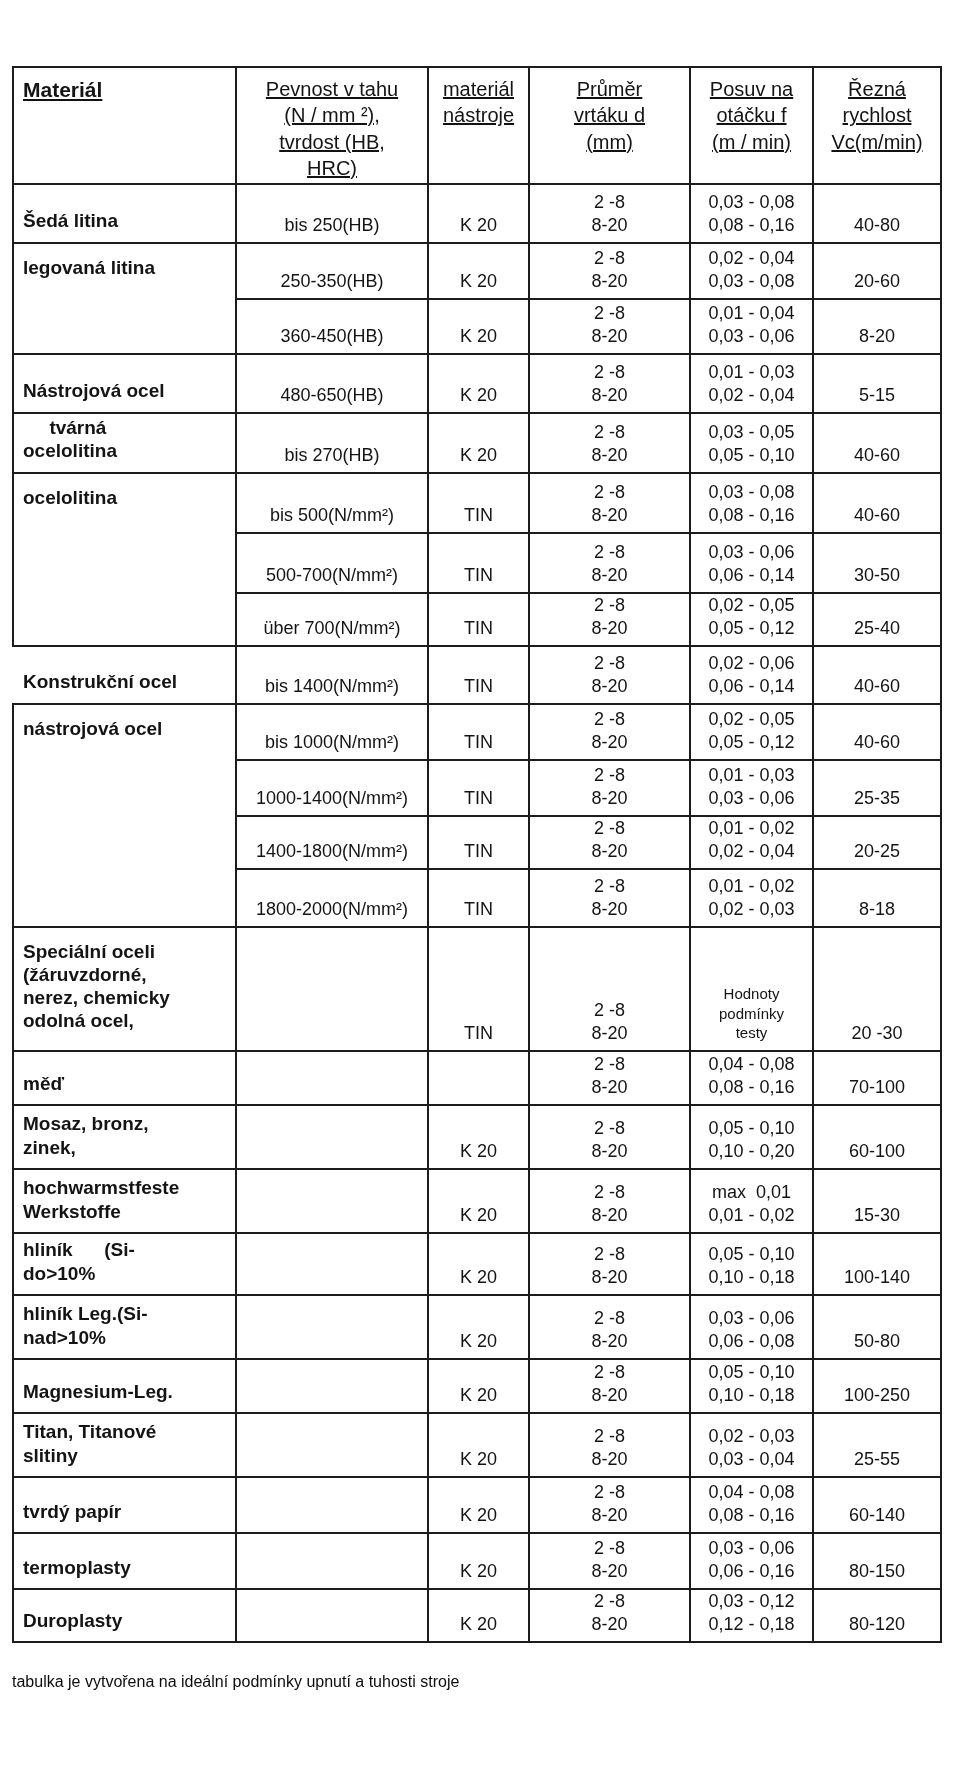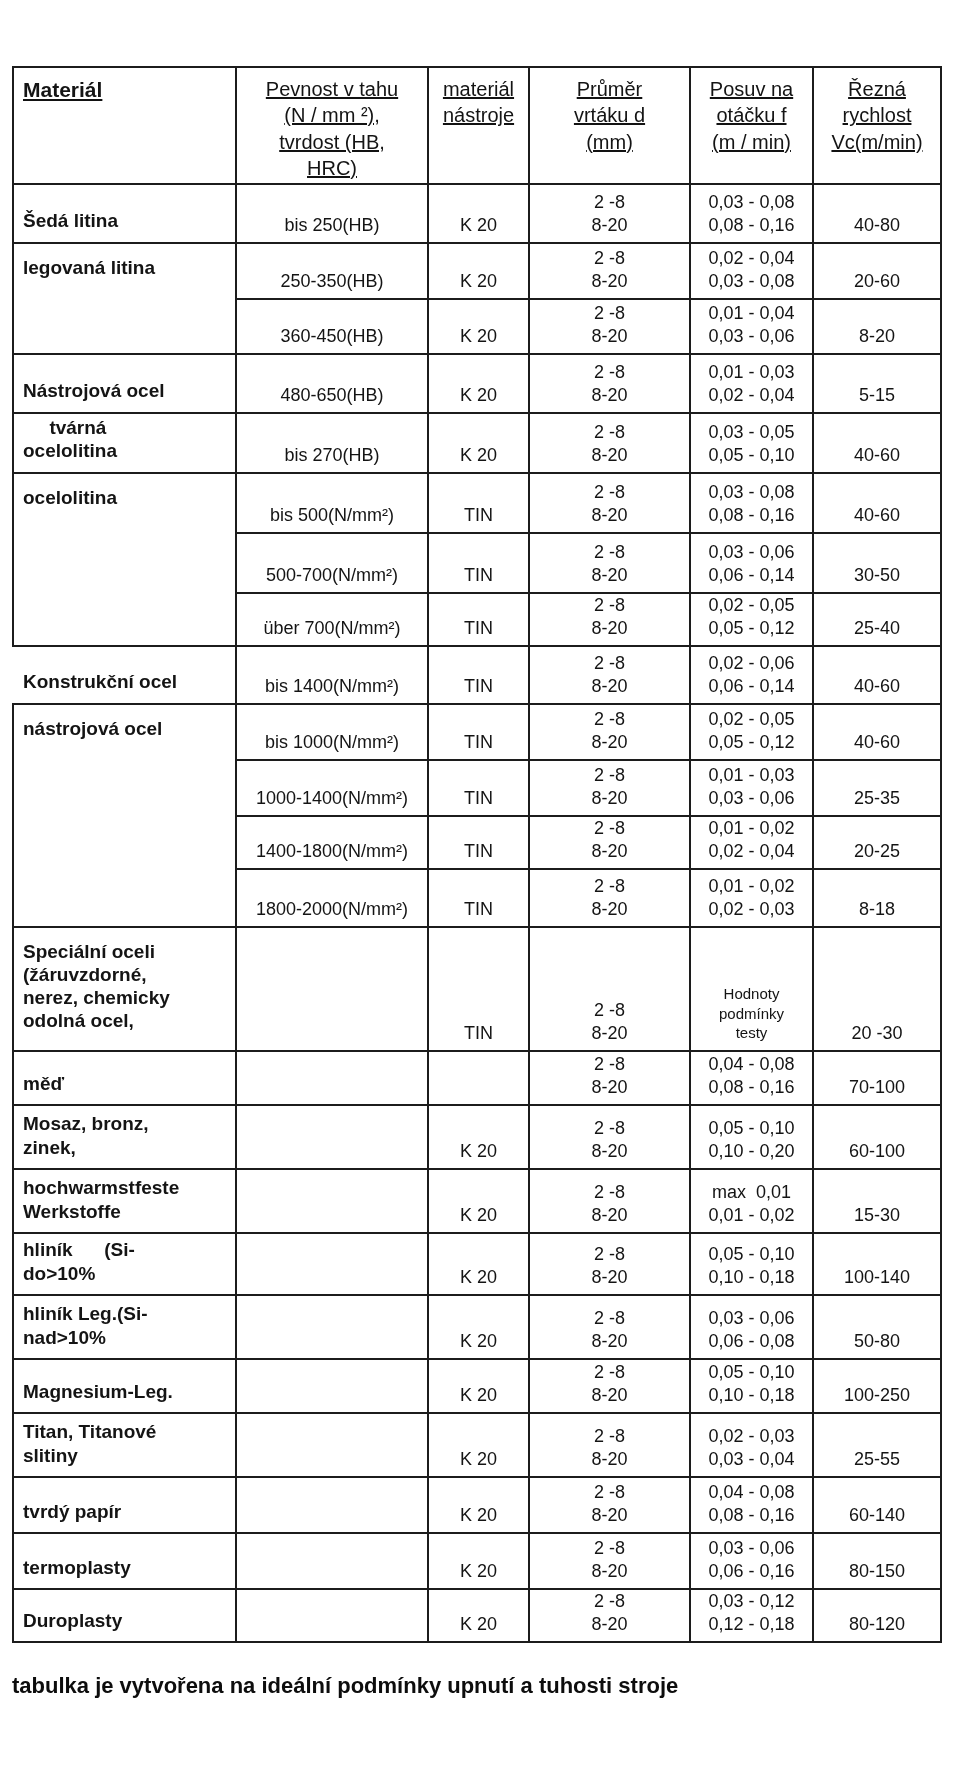--- a/index.html
+++ b/index.html
@@ -80,22 +80,22 @@
   tbody td.mat.no-left {
     border-left: 2px solid transparent;
   }
   tbody td.feed.small {
     font-size: 15px;
     line-height: 1.3;
     padding-bottom: 7px;
   }
   .footnote {
     margin: 30px 0 0 12px;
-    font-size: 22px;
-    font-weight: bold;
+    font-size: 16px;
+    font-weight: normal;
     color: #0d0d0d;
   }
 </style>
 </head>
 <body>
 
 <div class="page">
 
 
   <table class="cond">

